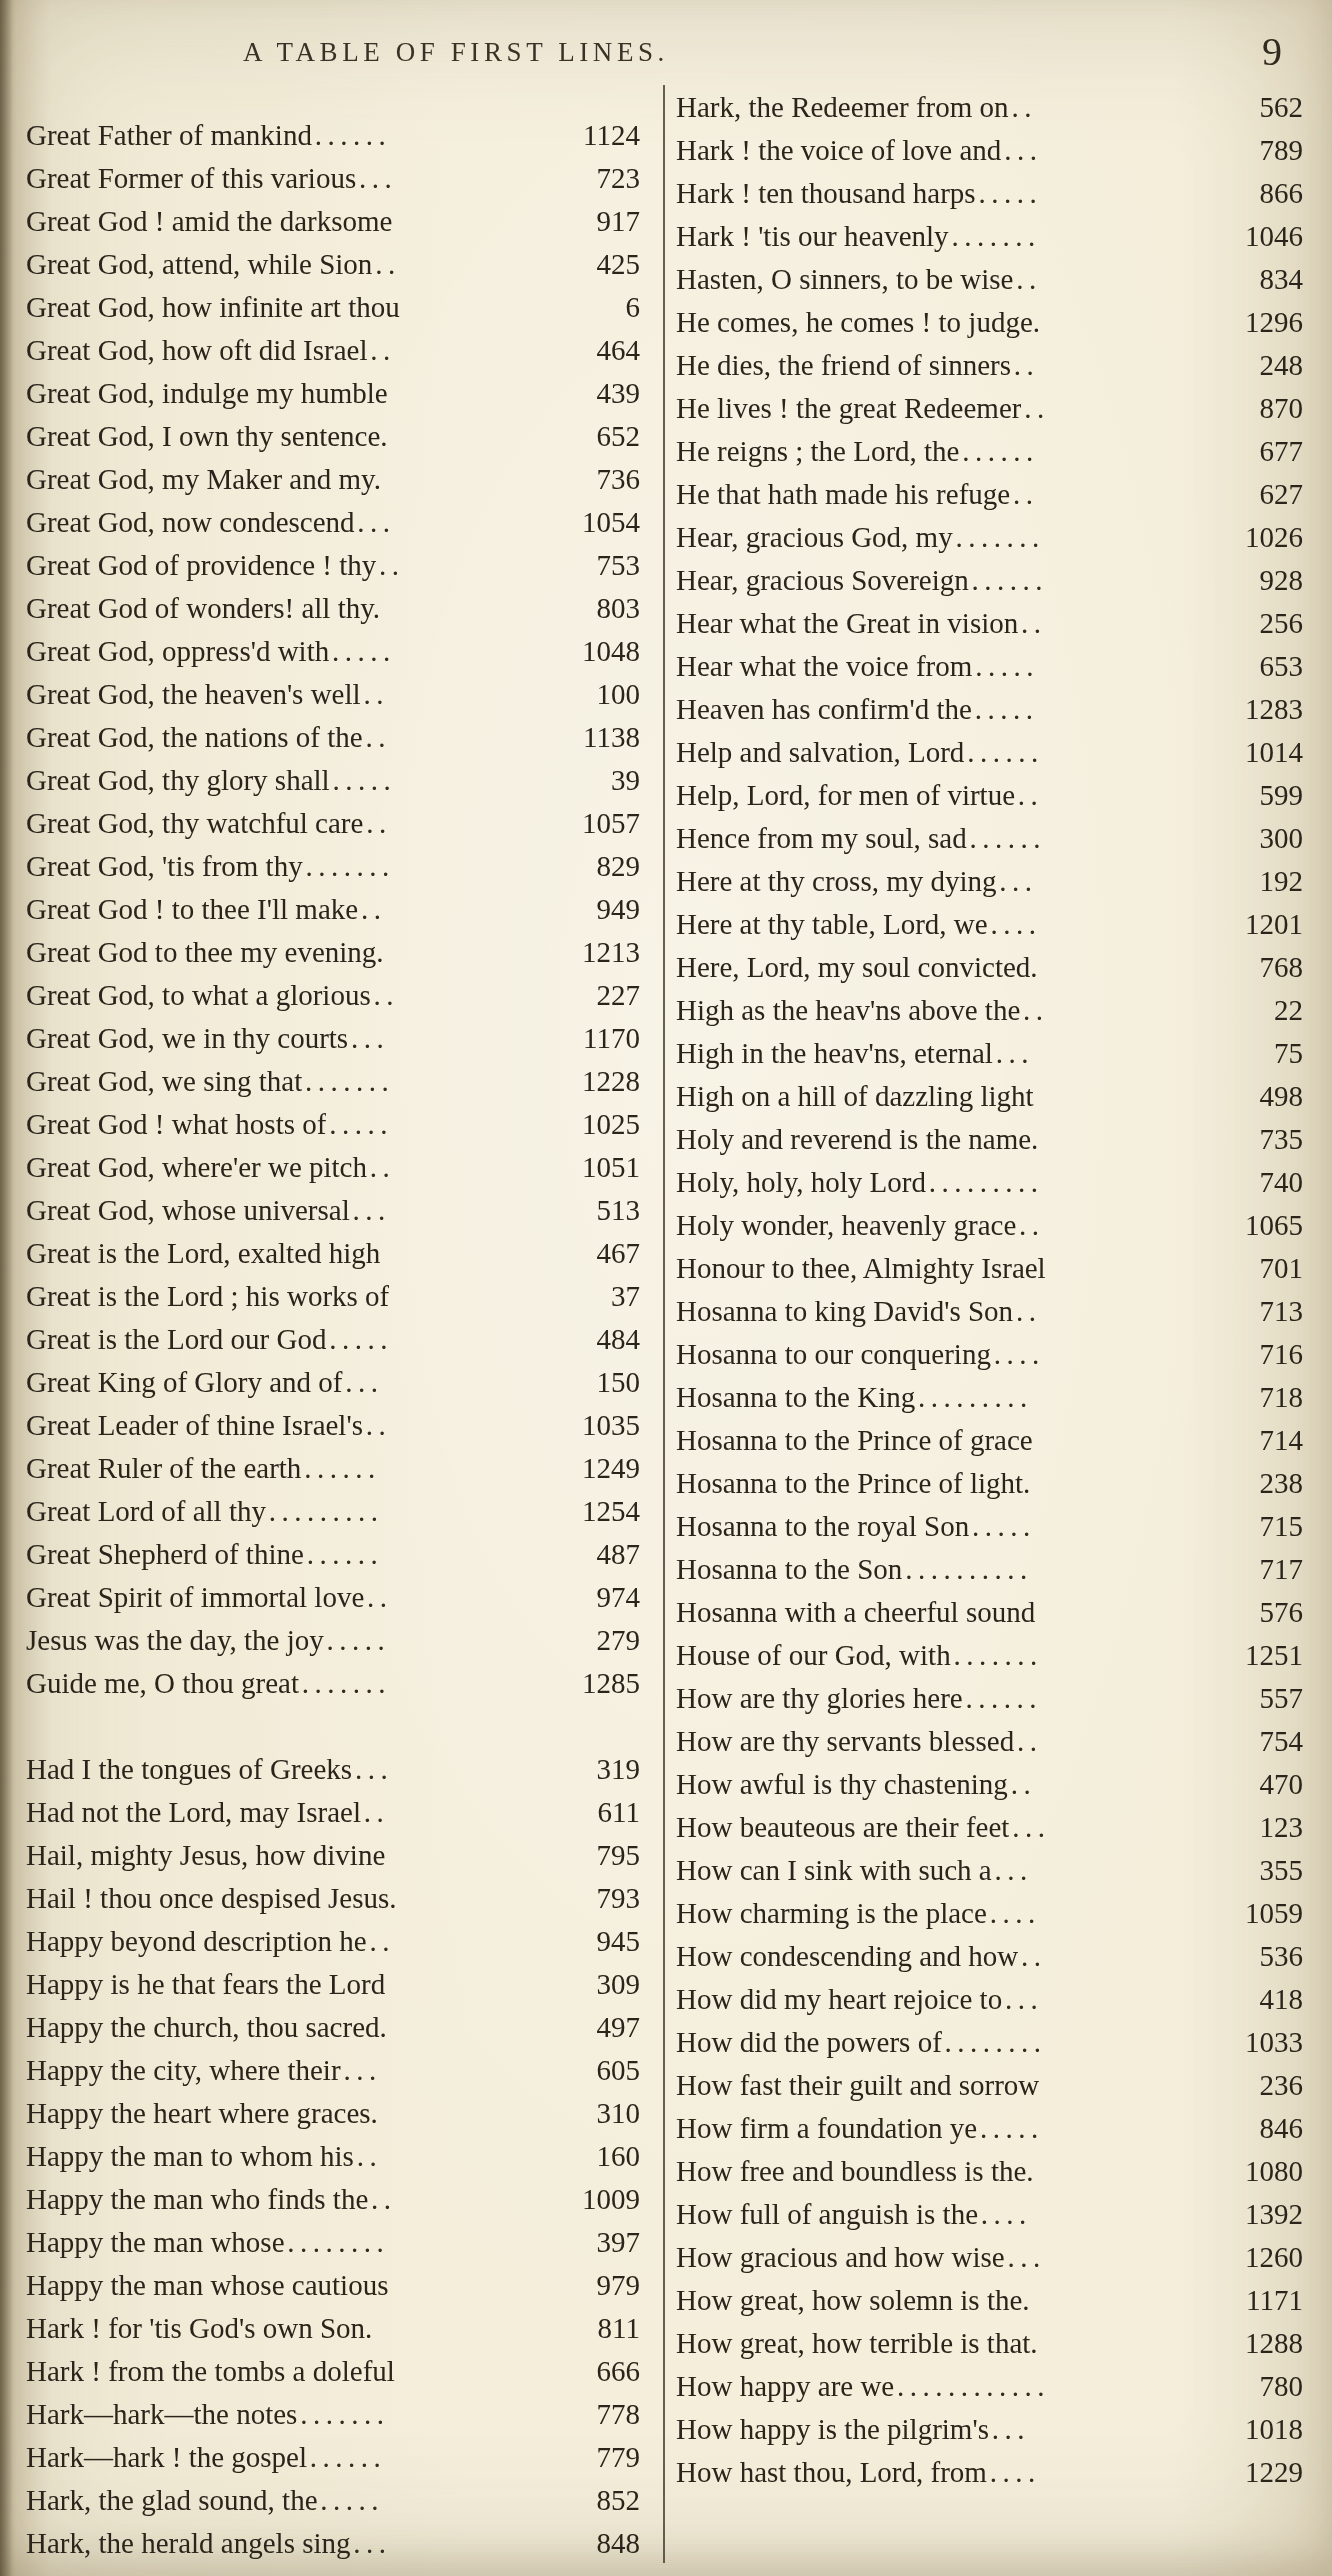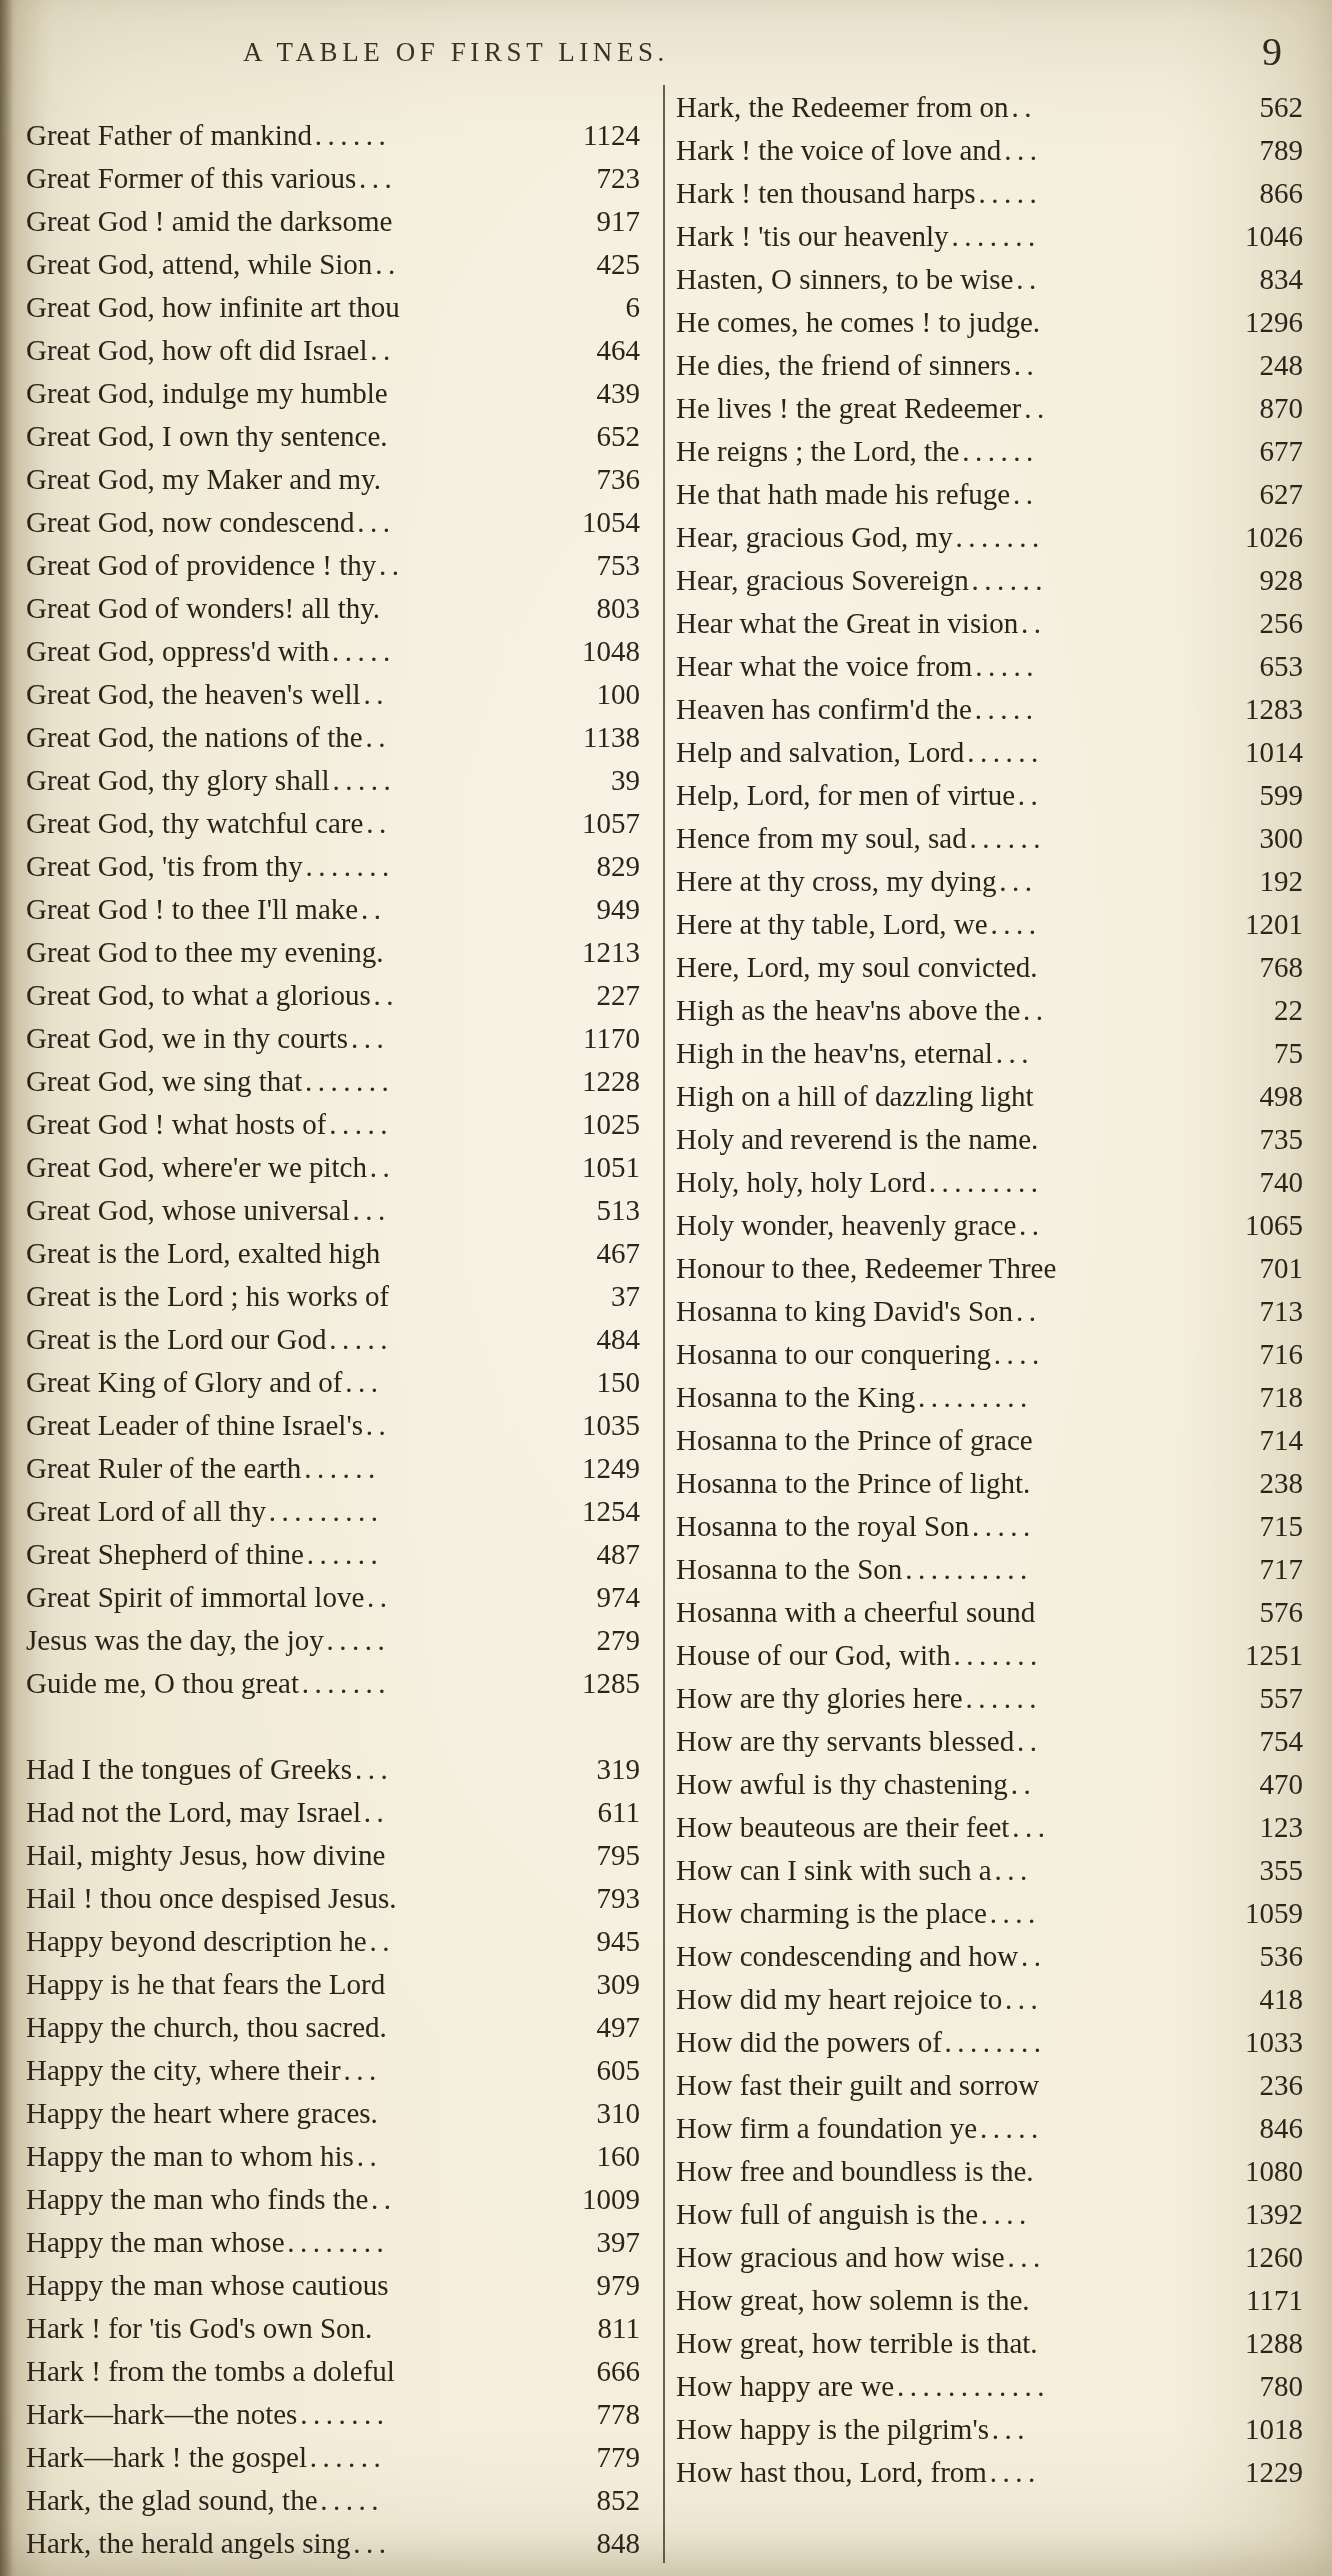--- a/index.html
+++ b/index.html
@@ -481,21 +481,21 @@
         <span class="t">Holy, holy, holy Lord</span>
         <span class="d">.........</span>
         <span class="n">740</span>
       </div>
       <div class="entry">
         <span class="t">Holy wonder, heavenly grace</span>
         <span class="d">..</span>
         <span class="n">1065</span>
       </div>
       <div class="entry">
-        <span class="t">Honour to thee, Redeemer Three</span>
+        <span class="t">Honour to thee, Almighty Israel</span>
         <span class="d"></span>
         <span class="n">701</span>
       </div>
       <div class="entry">
         <span class="t">Hosanna to king David's Son</span>
         <span class="d">..</span>
         <span class="n">713</span>
       </div>
       <div class="entry">
         <span class="t">Hosanna to our conquering</span>

